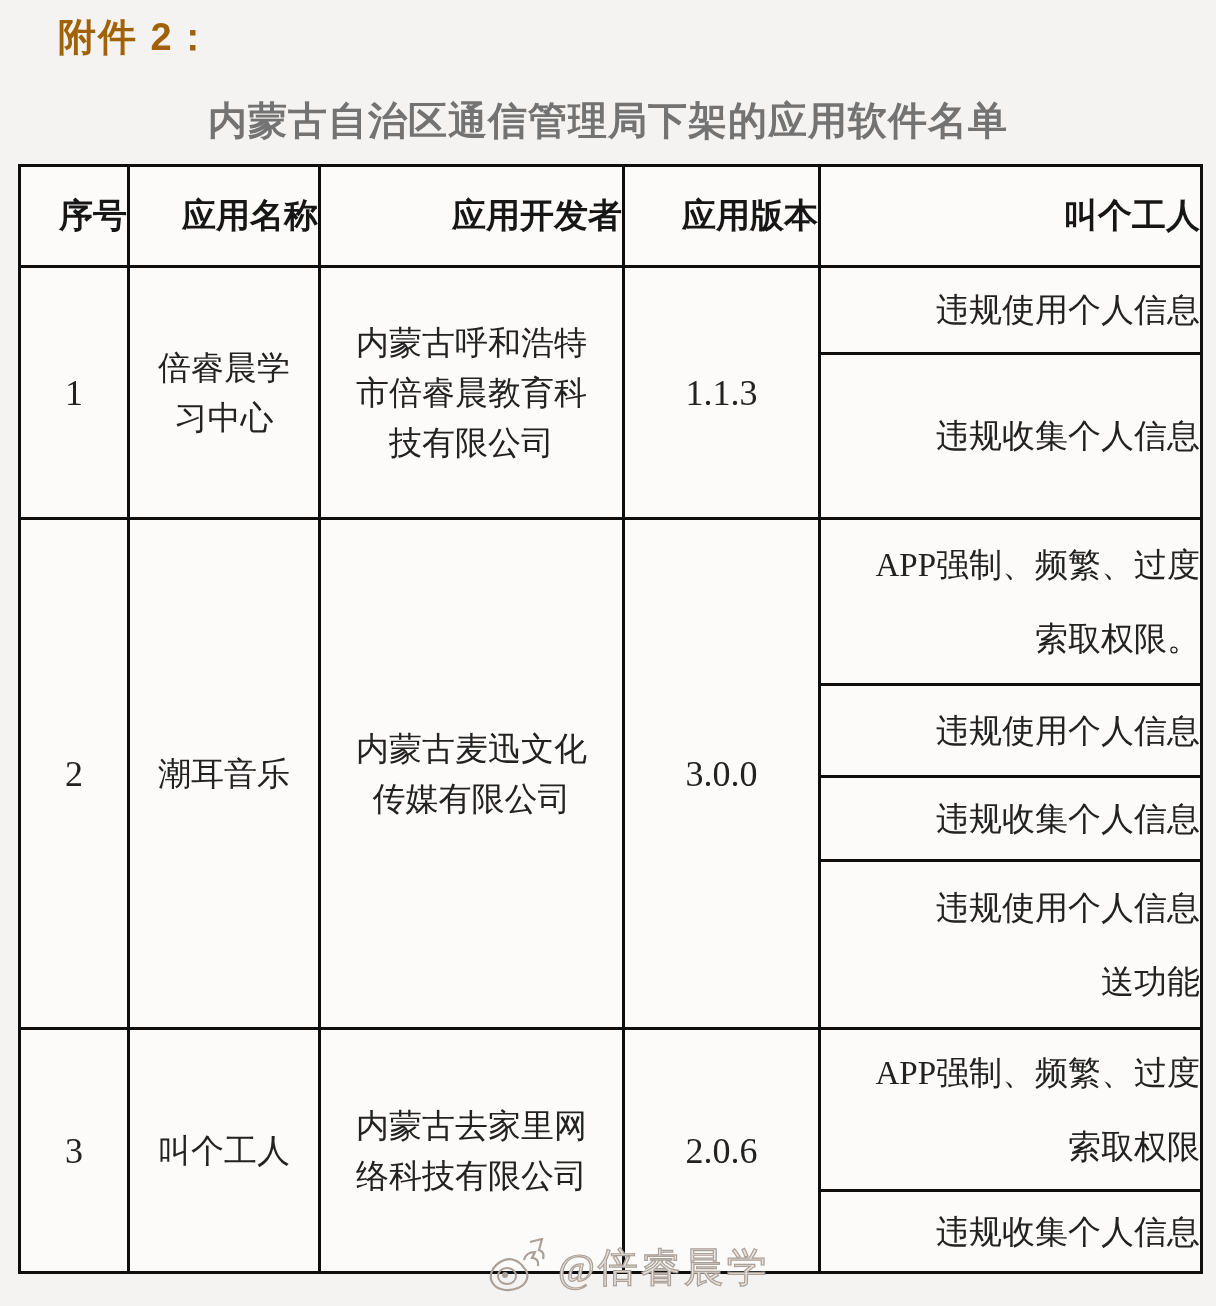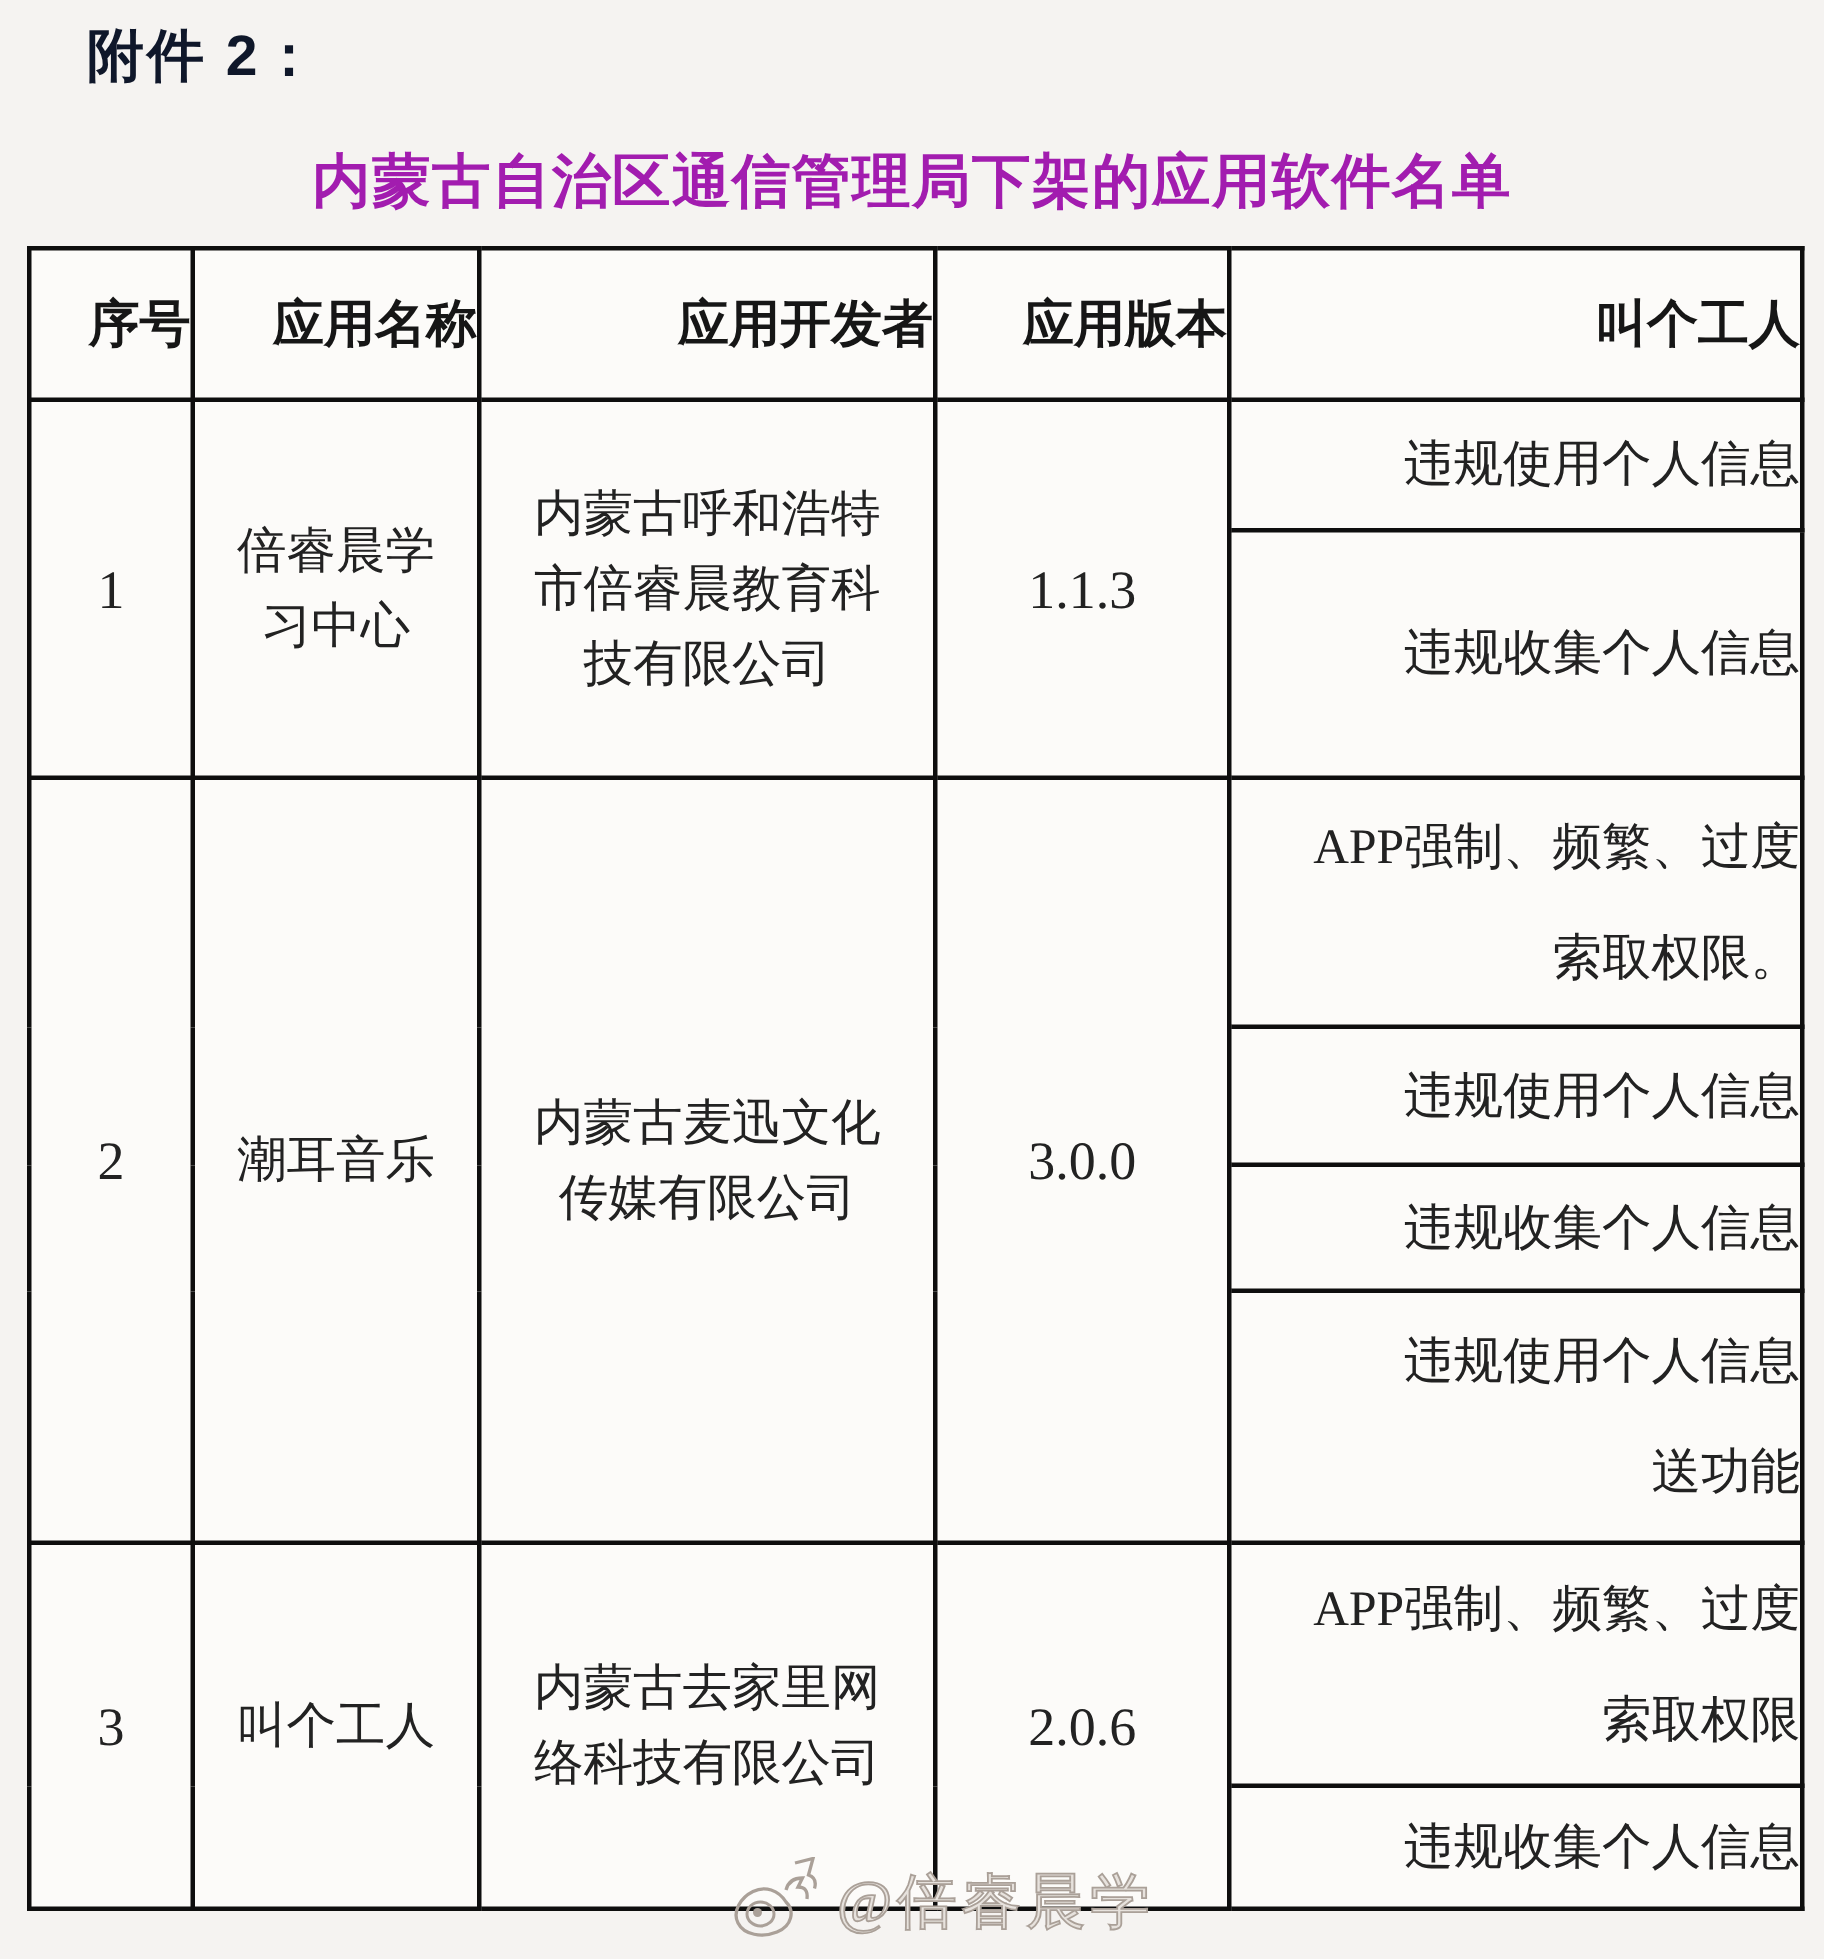--- a/index.html
+++ b/index.html
@@ -15,33 +15,33 @@
     background: #f5f3f1;
     overflow: hidden;
   }
   .attachment {
     position: absolute;
     left: 58px;
     top: 12px;
     font-family: "Liberation Sans", "DejaVu Sans", sans-serif;
     font-weight: bold;
     font-size: 38px;
-    color: #0f172a;
+    color: #a16207;
     letter-spacing: 2px;
   }
   .doc-title {
     position: absolute;
     left: 0;
     top: 94px;
     width: 100%;
     text-align: center;
     font-family: "Liberation Sans", "DejaVu Sans", sans-serif;
     font-weight: bold;
     font-size: 39px;
-    color: #a21caf;
+    color: #737373;
     letter-spacing: 1px;
   }
   table.app-table {
     position: absolute;
     left: 18px;
     top: 164px;
     width: 1182px;
     border-collapse: collapse;
     table-layout: fixed;
     background: #fcfbf9;

